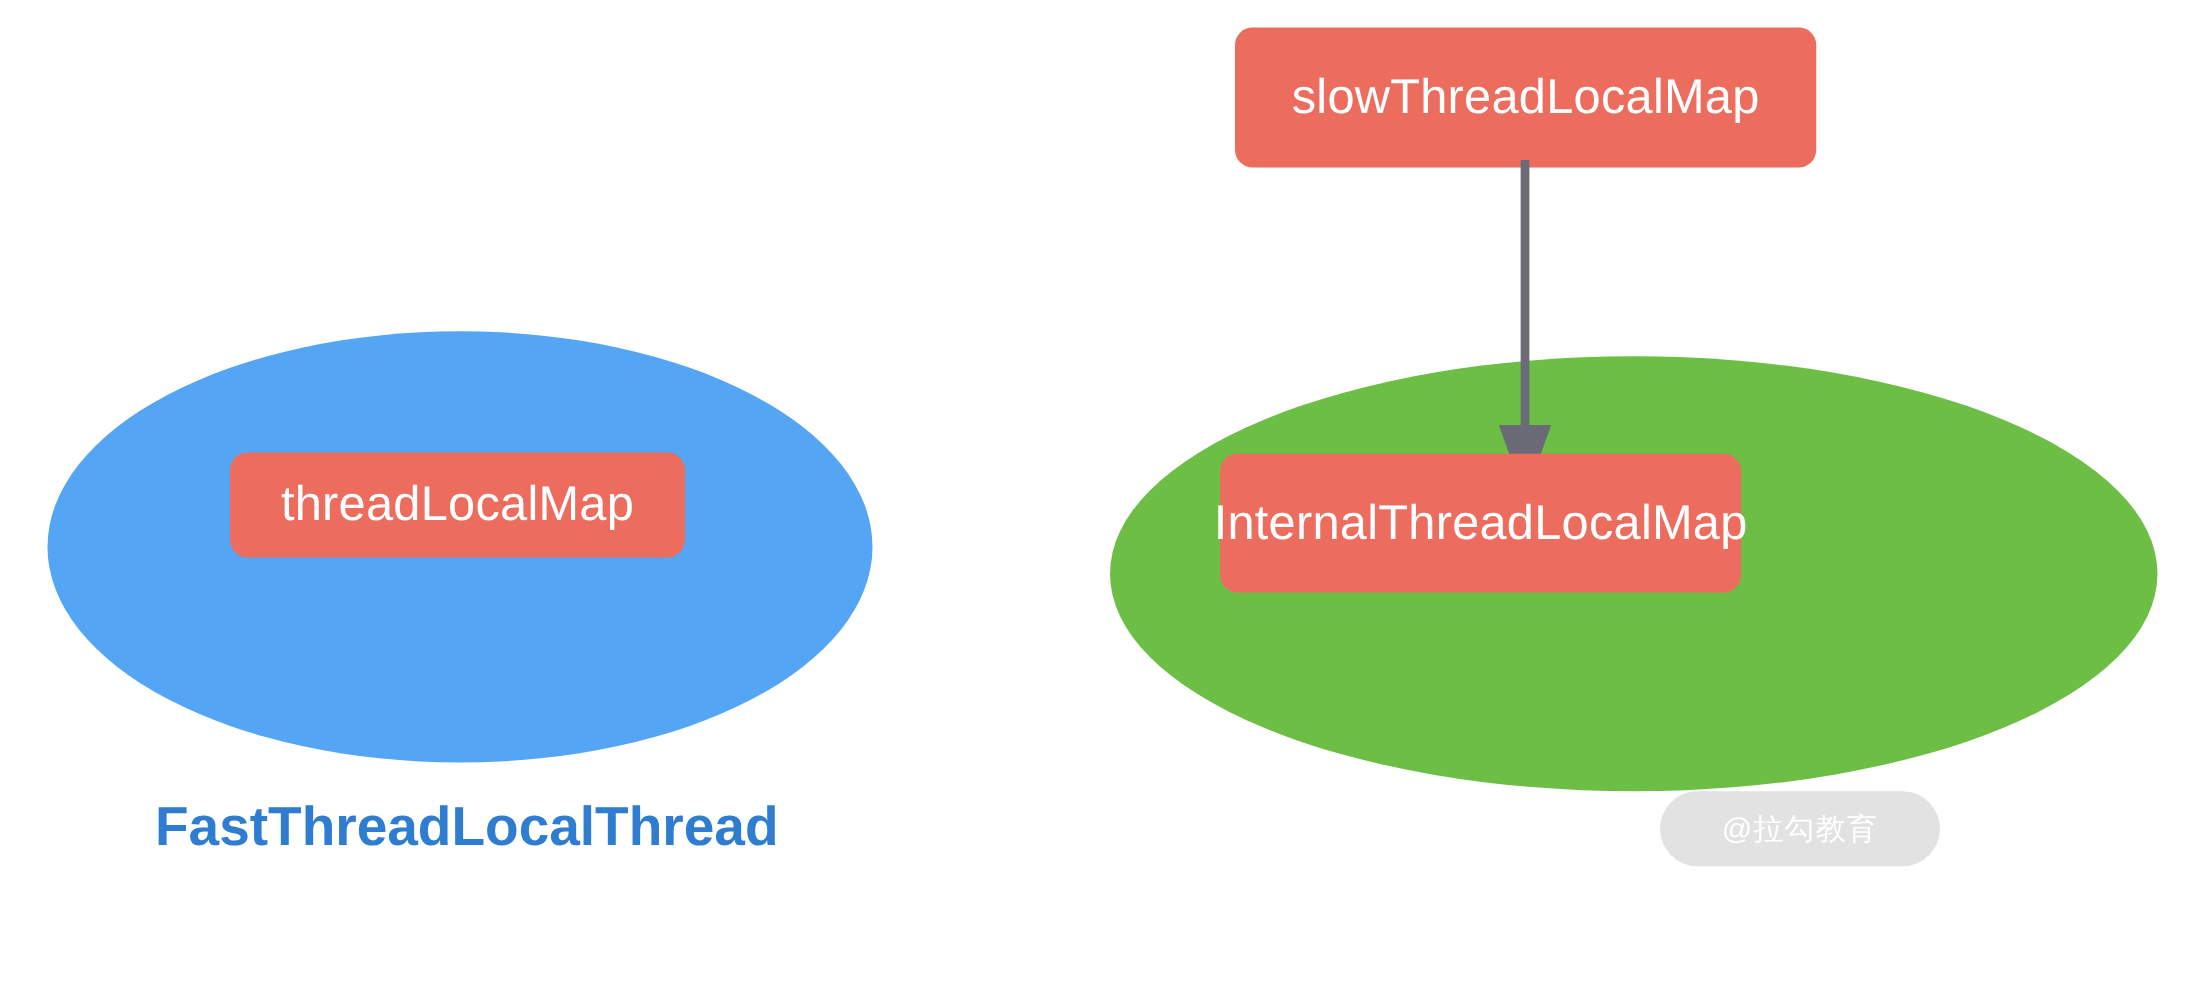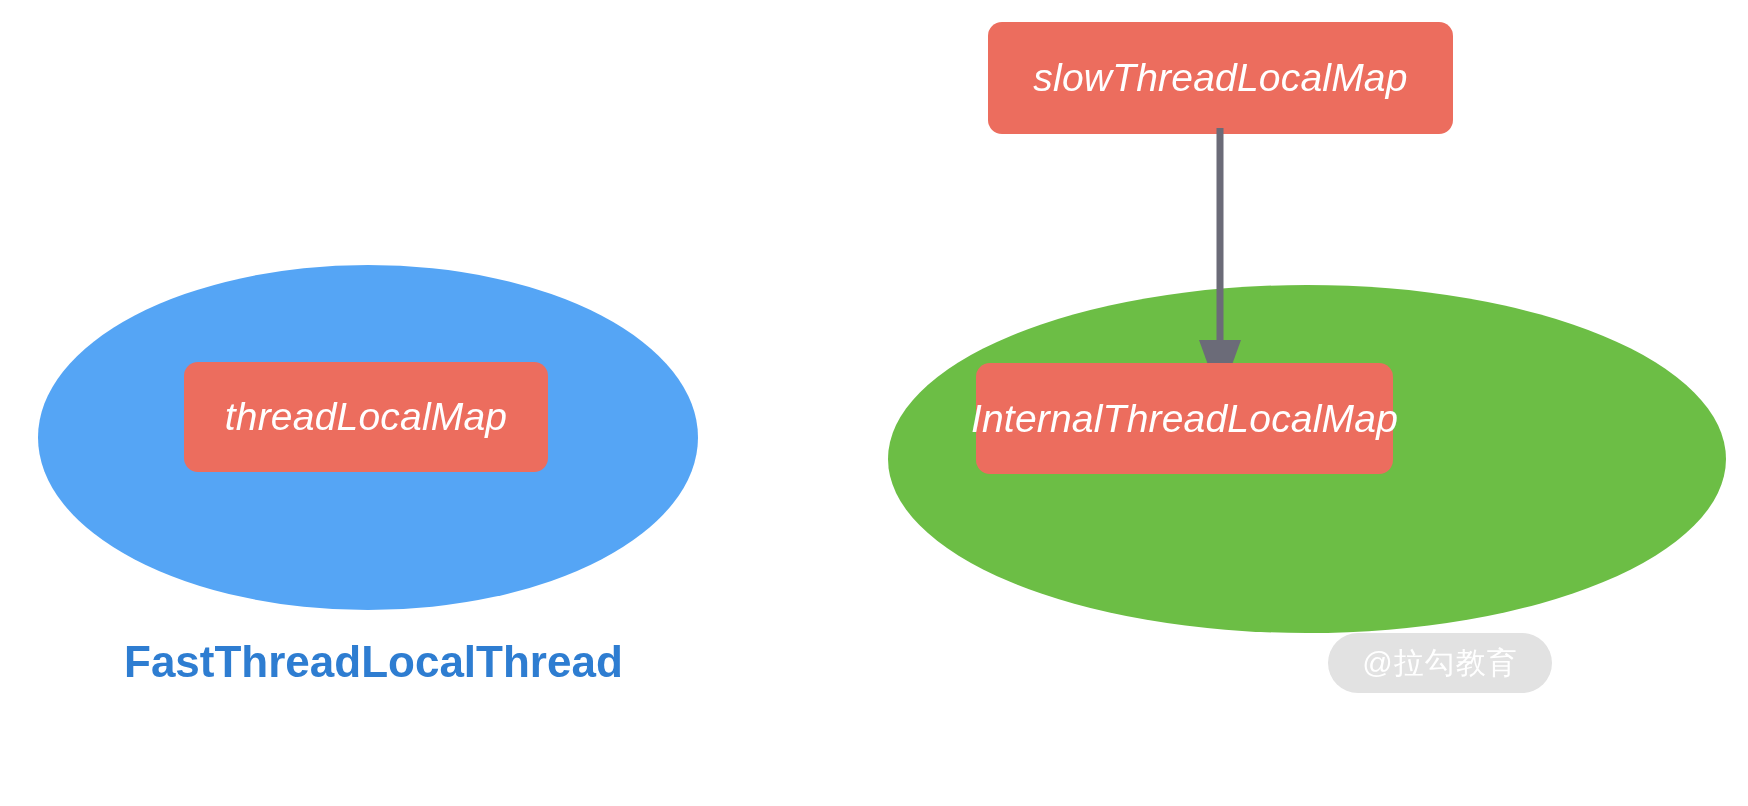--- a/index.html
+++ b/index.html
@@ -36,34 +36,33 @@
     background: #6cbe45;
   }
   .box {
     position: absolute;
     border-radius: 14px;
     background: #ec6d5e;
     display: flex;
     align-items: center;
     justify-content: center;
     box-sizing: border-box;
-    font-style: italic;
   }
   .box-label {
     color: #ffffff;
     font-size: 39px;
     font-weight: 400;
     letter-spacing: 0.2px;
     white-space: nowrap;
   }
   #box-threadlocalmap {
     left: 184px;
     top: 362px;
     width: 364px;
-    height: 110px;
+    height: 84px;
   }
   #box-slowthreadlocalmap {
     left: 988px;
     top: 22px;
     width: 465px;
     height: 112px;
   }
   #box-internalthreadlocalmap {
     left: 976px;
     top: 363px;
@@ -101,21 +100,21 @@
     width: 224px;
     height: 60px;
     background: #e2e2e2;
     border-radius: 30px;
     display: flex;
     align-items: center;
     justify-content: center;
   }
   #watermark-text {
     color: #ffffff;
-    font-size: 30px;
+    font-size: 24px;
     font-weight: 400;
     letter-spacing: 1px;
     white-space: nowrap;
   }
 </style>
 </head>
 <body>
 
 <div id="canvas">
 

